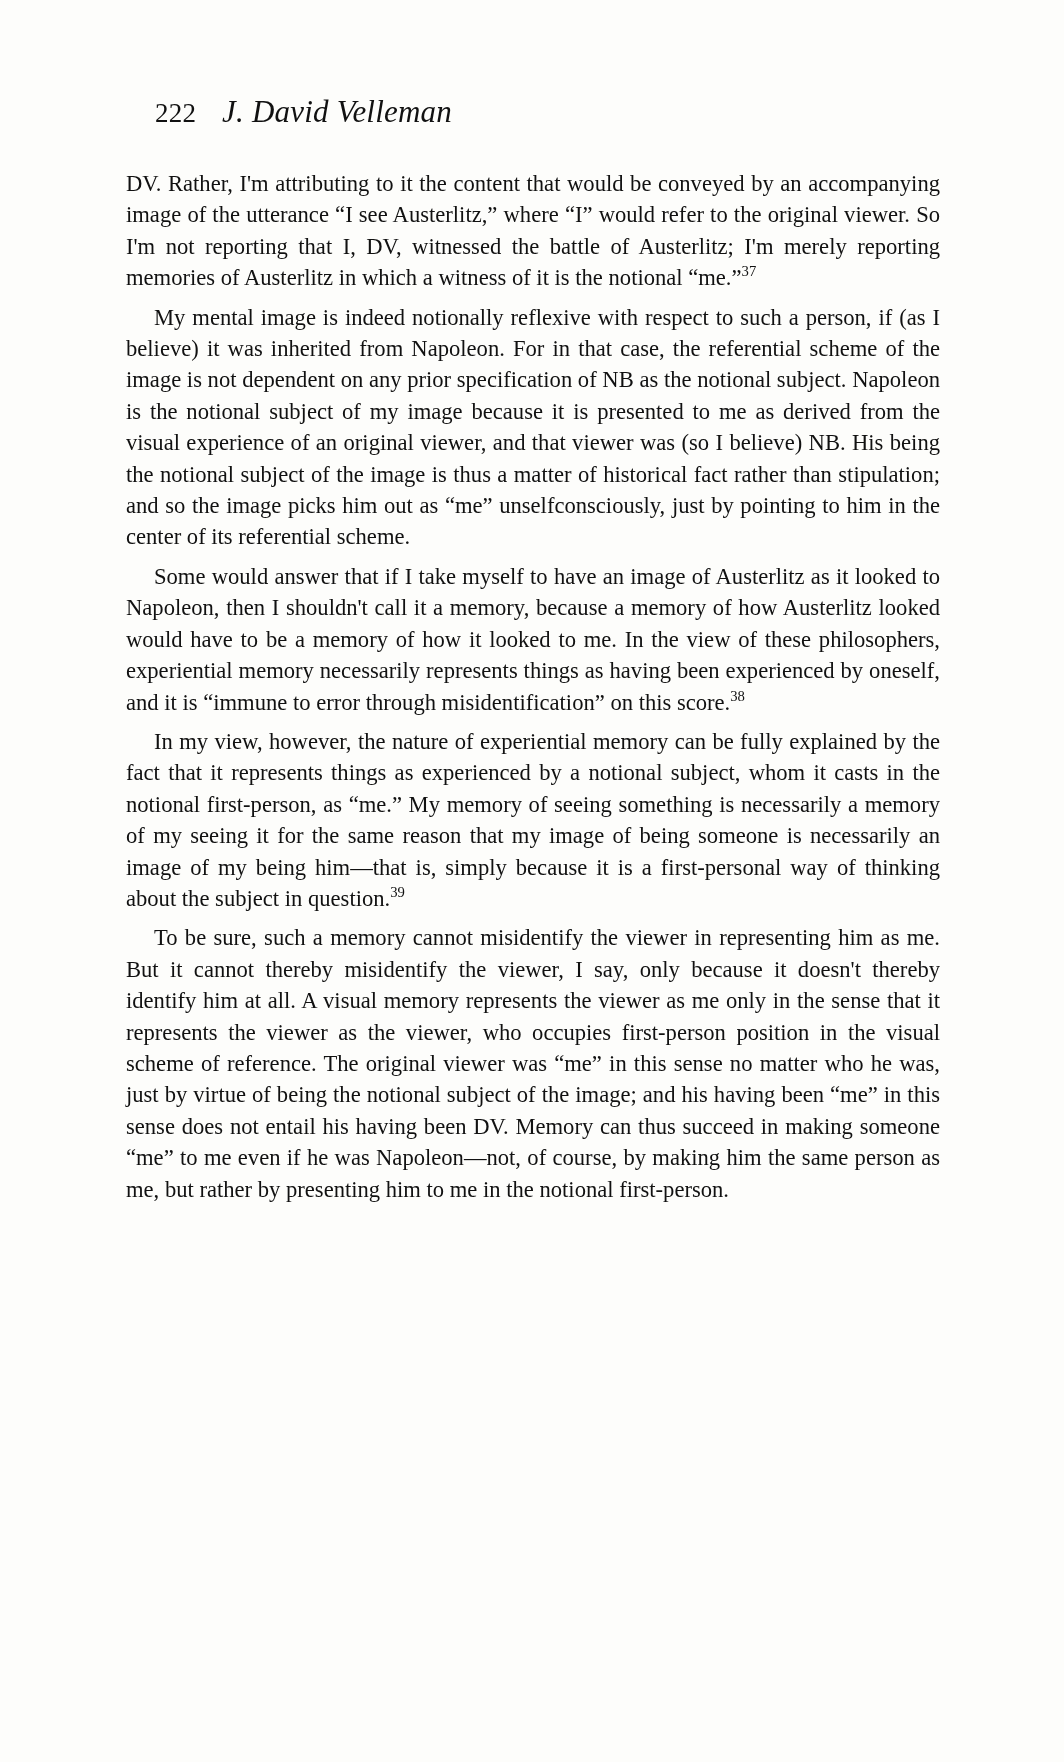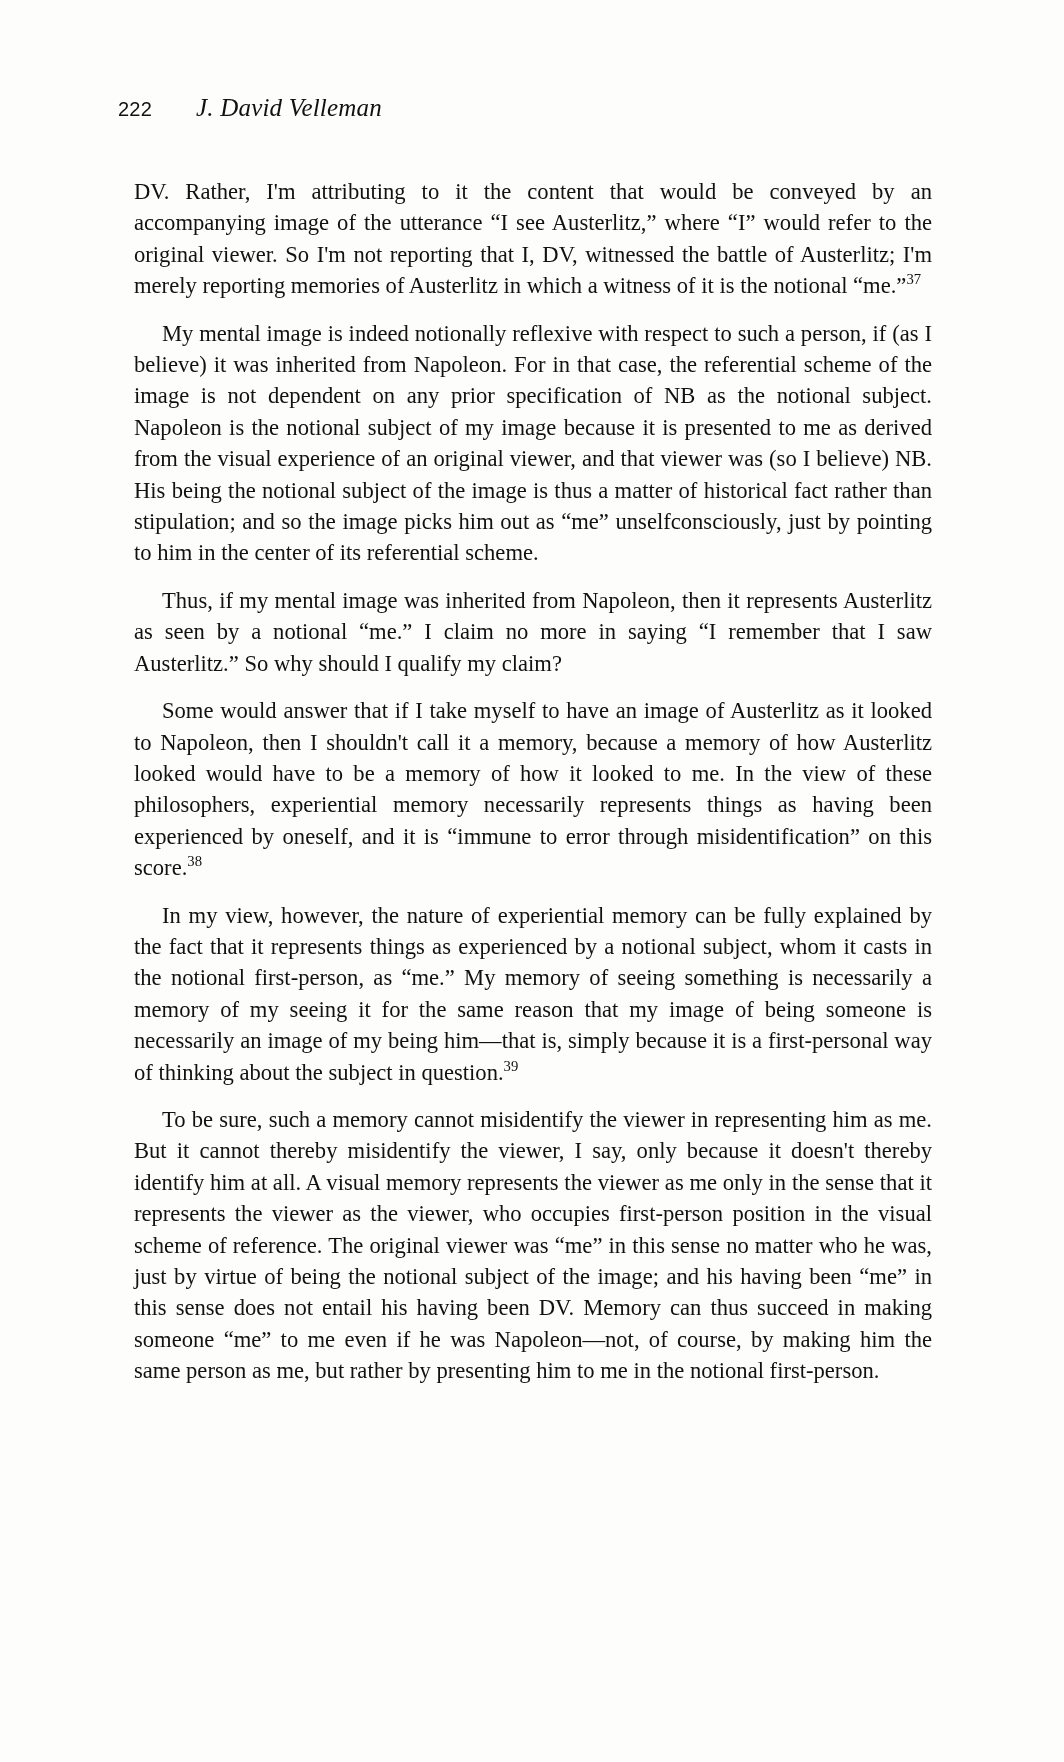--- a/index.html
+++ b/index.html
@@ -26,42 +26,43 @@
   .header {
     position: absolute;
     left: 118px;
     top: 94px;
     width: 830px;
     font-size: 25px;
     letter-spacing: 0.2px;
     white-space: nowrap;
   }
   .page-number {
-    font-family: Liberation Sans, sans-serif;
-    font-size: 20px;
+    font-family: Liberation Serif, serif;
+    font-size: 27px;
+    margin-left: 37px;
   }
   .author-name {
     font-style: italic;
-    margin-left: 44px;
-    font-size: 25px;
+    margin-left: 26px;
+    font-size: 31px;
     text-align: center;
   }
   .body-text {
     position: absolute;
     left: 118px;
     top: 160px;
     width: 830px;
     font-size: 22.6px;
     line-height: 31.4px;
     text-align: justify;
     text-justify: inter-word;
     hyphens: none;
   }
   .body-text p {
-    margin: 16px;
+    margin: 8px;
     text-indent: 0;
   }
   .body-text p + p {
     text-indent: 28px;
   }
   .it { }
   sup {
     font-size: 0.65em;
     vertical-align: super;
     line-height: 0;
@@ -72,19 +73,18 @@
 
 <div class="page">
 
   <div class="header">
     <span class="page-number">222</span><span class="author-name">J. David Velleman</span>
   </div>
 
   <div class="body-text">
       <p><span>DV. Rather, I'm attributing to it the content that would be conveyed by an accompanying image of the utterance “I see Austerlitz,” where “I” would refer to the original viewer. So I'm not reporting that I, DV, witnessed the battle of Austerlitz; I'm merely reporting memories of Austerlitz in which a witness of it is the notional “me.”</span><sup>37</sup></p>
       <p><span>My mental image is indeed notionally reflexive with respect to such a person, if (as I believe) it was inherited from Napoleon. For in that case, the referential scheme of the image is not dependent on any prior specification of NB as the notional subject. Napoleon is the notional subject of my image because it is presented to me as derived from the visual experience of an original viewer, and that viewer was (so I believe) NB. His being the notional subject of the image is thus a matter of historical fact rather than stipulation; and so the image picks him out as “me” unselfconsciously, just by pointing to him in the center of its referential scheme.</span></p>
-      <p><span>Thus, if my mental image was inherited from Napoleon, then it represents Austerlitz as seen by a notional “me.” I claim no more in saying “I remember that I saw Austerlitz.” So why should I qualify my claim?</span></p>
       <p><span>Some would answer that if I take myself to have an image of Austerlitz as it looked to Napoleon, then I shouldn't call it a memory, because a memory of how Austerlitz looked would have to be a memory of how it looked to me. In the view of these philosophers, experiential memory necessarily represents things as having been experienced by oneself, and it is “immune to error through misidentification” on this score.</span><sup>38</sup></p>
       <p><span>In my view, however, the nature of experiential memory can be fully explained by the fact that it represents things as experienced by a notional subject, whom it casts in the notional first-person, as “me.” My memory of seeing something is necessarily a memory of </span><span class="it">my</span><span> seeing it for the same reason that my image of being someone is necessarily an image of </span><span class="it">my</span><span> being him—that is, simply because it is a first-personal way of thinking about the subject in question.</span><sup>39</sup></p>
       <p><span>To be sure, such a memory cannot misidentify the viewer in representing him as me. But it cannot thereby misidentify the viewer, I say, only because it doesn't thereby identify him at all. A visual memory represents the viewer as me only in the sense that it represents the viewer </span><span class="it">as the viewer,</span><span> who occupies first-person position in the visual scheme of reference. The original viewer was “me” in this sense no matter who he was, just by virtue of being the notional subject of the image; and his having been “me” in this sense does not entail his having been DV. Memory can thus succeed in making someone “me” to me even if he was Napoleon—not, of course, by making him the same person as me, but rather by presenting him to me in the notional first-person.</span></p>
     </div>
 
 </div>
 
 </body></html>

